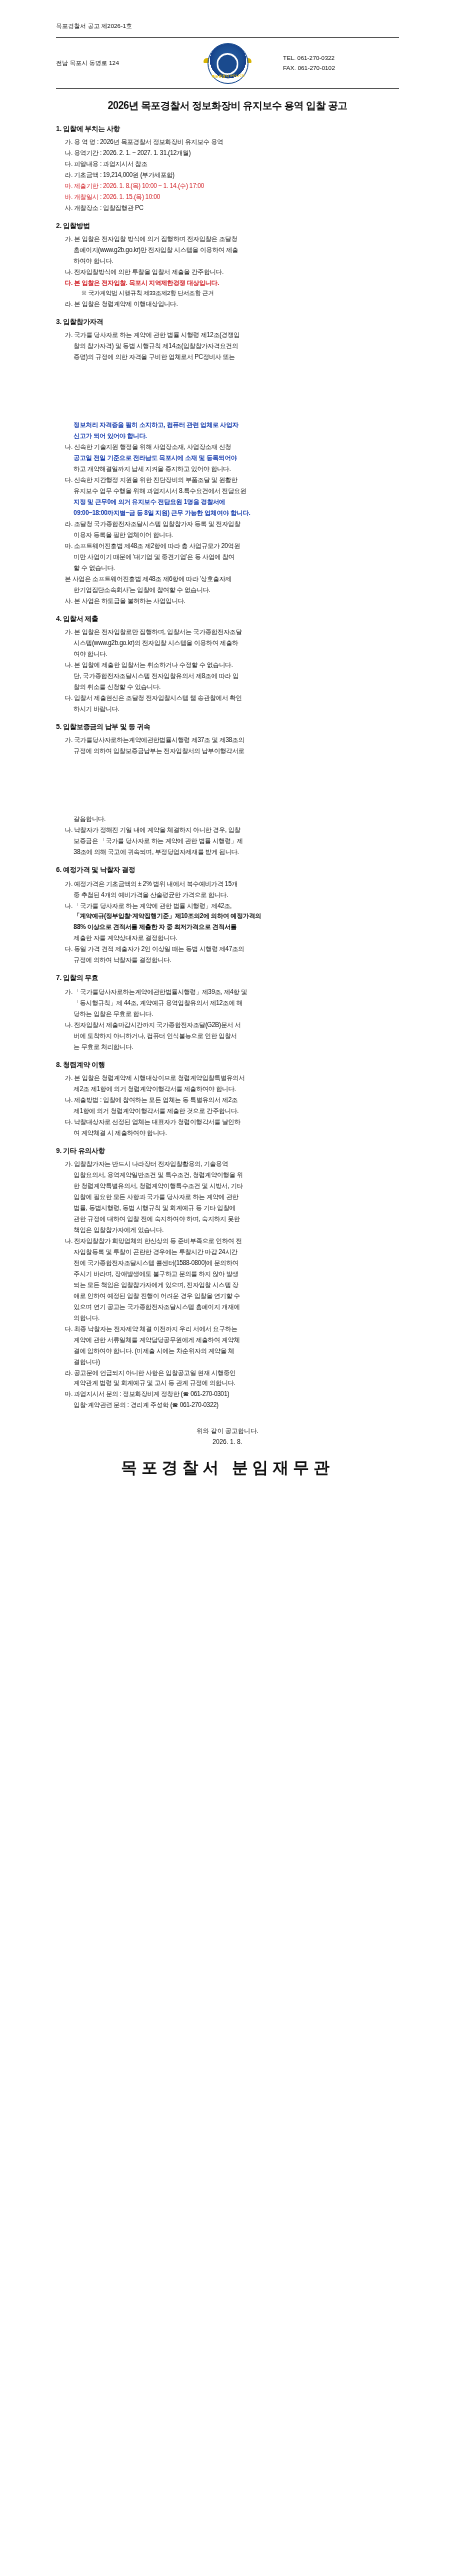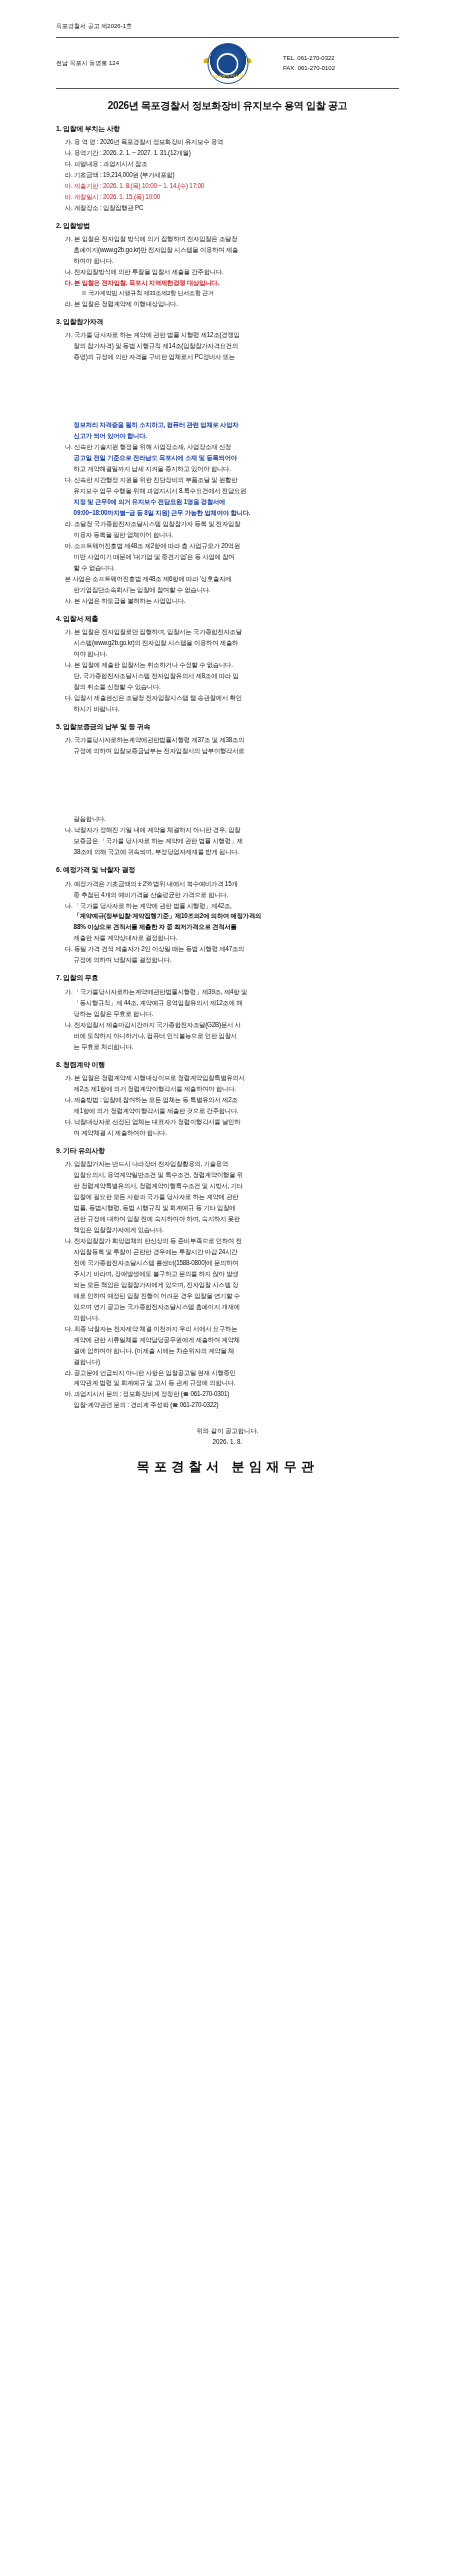--- a/index.html
+++ b/index.html
@@ -153,21 +153,21 @@
 
   
   .closing {
     text-align: center;
     font-size: 6.3px;
     margin-top: 14.3px;
     line-height: 1.8;
   }
   .sign {
     text-align: center;
-    font-size: 13px;
+    font-size: 16px;
     font-weight: bold;
     letter-spacing: 4.4px;
     margin-top: 10px;
   }
 </style>
 </head>
 <body>
 
 <div class="page">
   <div class="inner">

